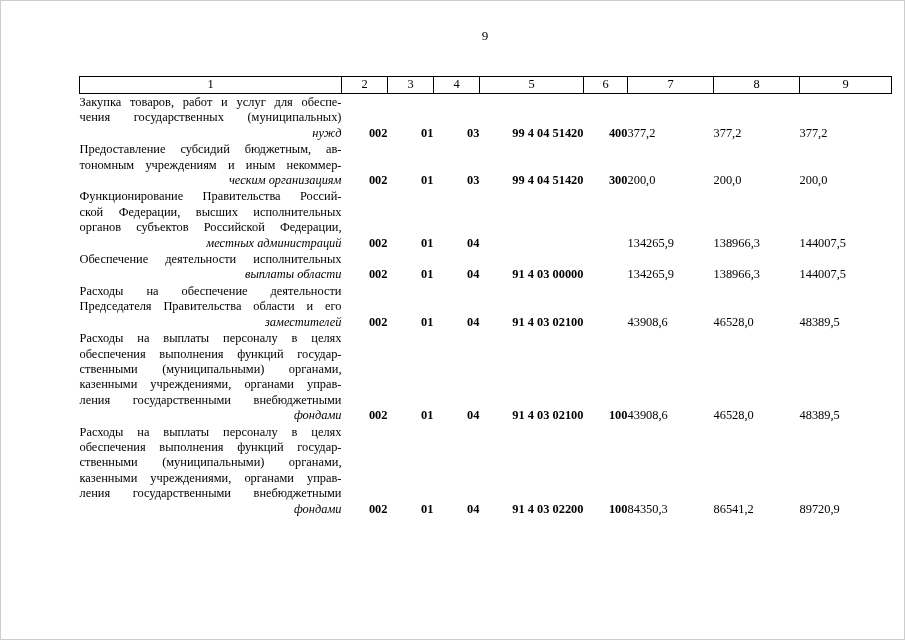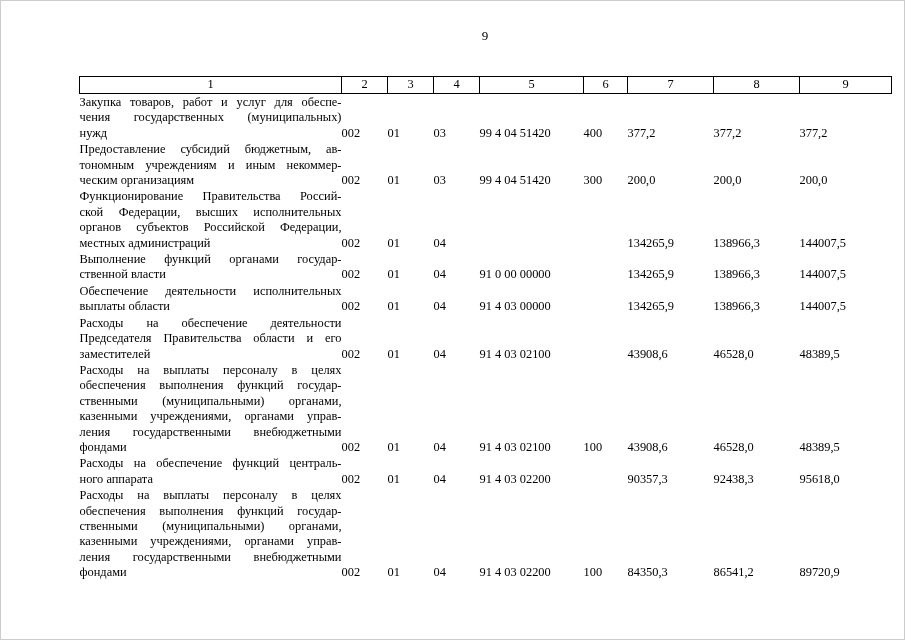--- a/index.html
+++ b/index.html
@@ -33,24 +33,24 @@
     padding:0;
     text-align:center;
     vertical-align:middle;
     font-size:12.4px;
   }
   tbody td {
     padding:0;
     vertical-align:bottom;
   }
   td.name { text-align:left; vertical-align:top; padding-top:1px; }
-  td.c { text-align:left; }
+  td.c { text-align:right;font-weight:bold; }
   td.r { text-align:left; padding-right:13px; }
   .jline { text-align:justify; text-align-last:justify;font-family:Liberation Serif, serif; }
-  .lline { text-align:left; }
+  .lline { text-align:right;font-style:italic; }
 </style>
 </head>
 <body>
 
 <div class="page-number">9</div>
 
 <table class="budget">
   <colgroup>
     <col style="width:262px">
     <col style="width:46px">
@@ -117,34 +117,20 @@
         <td class="c">01</td>
         <td class="c">04</td>
         <td class="c"></td>
         <td class="c"></td>
         <td class="r">134265,9</td>
         <td class="r">138966,3</td>
         <td class="r">144007,5</td>
       </tr>
       <tr>
         <td class="name">
-          <div class="jline">Выполнение функций органами государ-</div>
-          <div class="lline">ственной власти</div>
-        </td>
-        <td class="c">002</td>
-        <td class="c">01</td>
-        <td class="c">04</td>
-        <td class="c">91 0 00 00000</td>
-        <td class="c"></td>
-        <td class="r">134265,9</td>
-        <td class="r">138966,3</td>
-        <td class="r">144007,5</td>
-      </tr>
-      <tr>
-        <td class="name">
           <div class="jline">Обеспечение деятельности исполнительных</div>
           <div class="lline">выплаты области</div>
         </td>
         <td class="c">002</td>
         <td class="c">01</td>
         <td class="c">04</td>
         <td class="c">91 4 03 00000</td>
         <td class="c"></td>
         <td class="r">134265,9</td>
         <td class="r">138966,3</td>
@@ -178,34 +164,20 @@
         <td class="c">01</td>
         <td class="c">04</td>
         <td class="c">91 4 03 02100</td>
         <td class="c">100</td>
         <td class="r">43908,6</td>
         <td class="r">46528,0</td>
         <td class="r">48389,5</td>
       </tr>
       <tr>
         <td class="name">
-          <div class="jline">Расходы на обеспечение функций централь-</div>
-          <div class="lline">ного аппарата</div>
-        </td>
-        <td class="c">002</td>
-        <td class="c">01</td>
-        <td class="c">04</td>
-        <td class="c">91 4 03 02200</td>
-        <td class="c"></td>
-        <td class="r">90357,3</td>
-        <td class="r">92438,3</td>
-        <td class="r">95618,0</td>
-      </tr>
-      <tr>
-        <td class="name">
           <div class="jline">Расходы на выплаты персоналу в целях</div>
           <div class="jline">обеспечения выполнения функций государ-</div>
           <div class="jline">ственными (муниципальными) органами,</div>
           <div class="jline">казенными учреждениями, органами управ-</div>
           <div class="jline">ления государственными внебюджетными</div>
           <div class="lline">фондами</div>
         </td>
         <td class="c">002</td>
         <td class="c">01</td>
         <td class="c">04</td>

